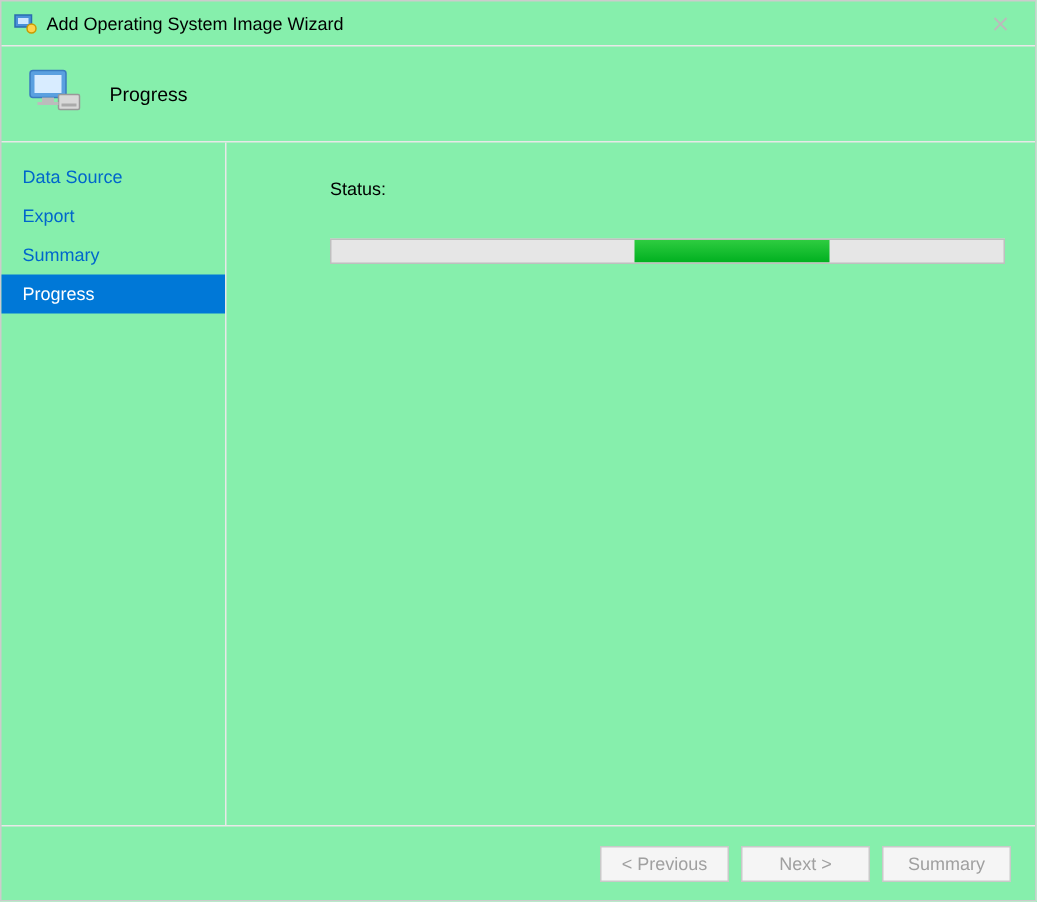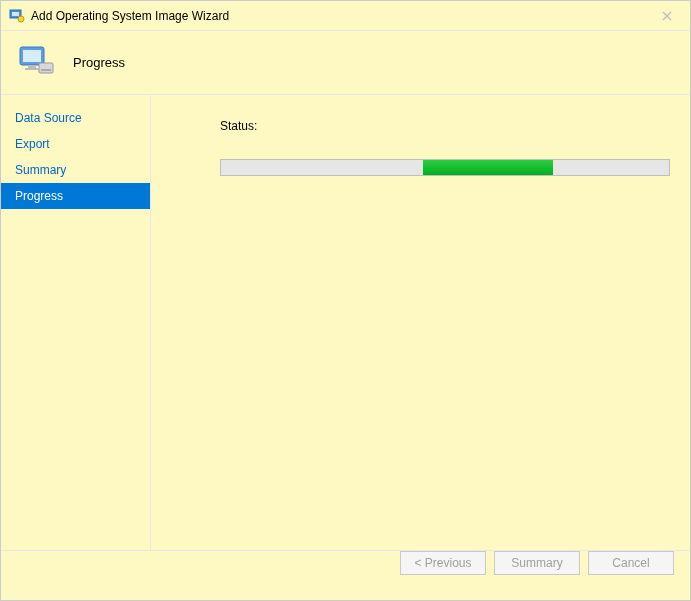--- a/index.html
+++ b/index.html
@@ -14,21 +14,21 @@
       width: 691px;
       height: 601px;
       overflow: hidden;
     }
     .window {
       width: 691px;
       height: 601px;
       border: 1px solid #ccc;
       display: flex;
       flex-direction: column;
-      background: #fef9c3;
+      background: #86efac;
     }
     .titlebar {
       height: 30px;
       display: flex;
       align-items: center;
       padding: 0 8px;
       border-bottom: 1px solid #e8e8e8;
     }
     .titlebar-icon {
       width: 16px;
@@ -118,22 +118,23 @@
     .progressbar-fill {
       position: absolute;
       top: 0;
       height: 100%;
       background: linear-gradient(to bottom, #2ecc40, #00b020);
     }
     .footer {
       height: 50px;
       border-top: 1px solid #e8e8e8;
       display: flex;
+      align-items: center;
       justify-content: flex-end;
-      padding: 0 16px;
+      padding: 16px 16px;
       gap: 8px;
     }
     .btn {
       min-width: 86px;
       height: 24px;
       border: 1px solid #c9c9c9;
       background: #f5f5f5;
       color: #a0a0a0;
       font-size: 12px;
       font-family: inherit;
@@ -189,16 +190,16 @@
         <span class="status-label">Status:</span>
       </div>
       <div class="progressbar">
         <div class="progressbar-fill" style="left:45%;width:29%;"></div>
       </div>
     </div>
   </div>
 
   <div class="footer">
     <button class="btn" disabled="">&lt; Previous</button>
+    <button class="btn" disabled="">Next &gt;</button>
     <button class="btn" disabled="">Summary</button>
-    <button class="btn" disabled="">Cancel</button>
   </div>
 </div>
 
 </body></html>

